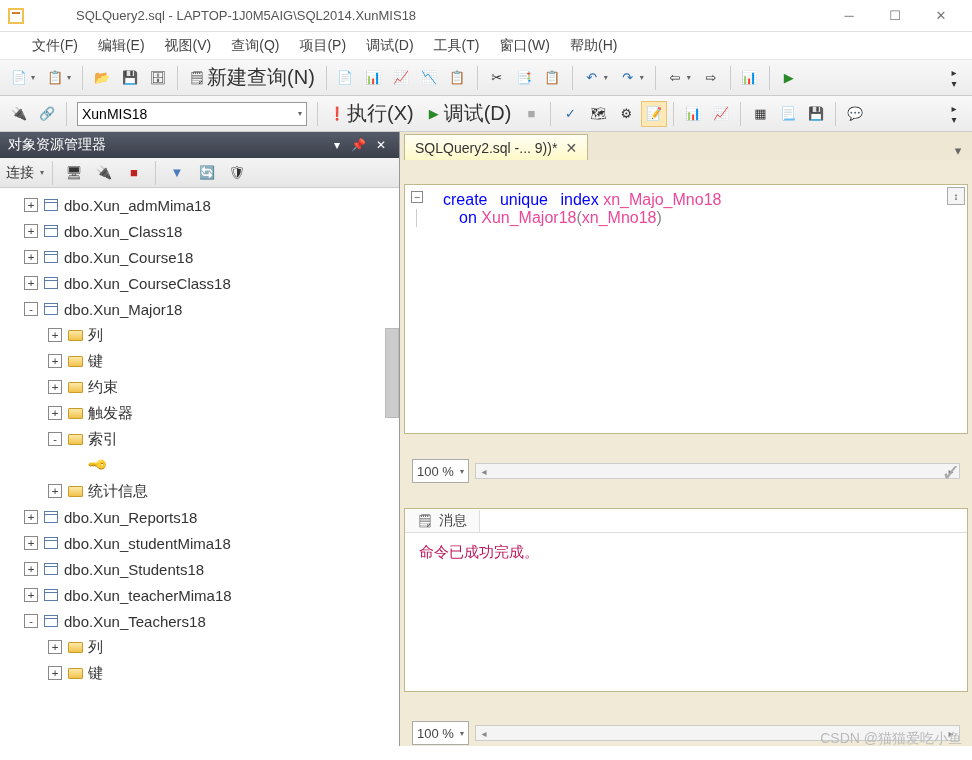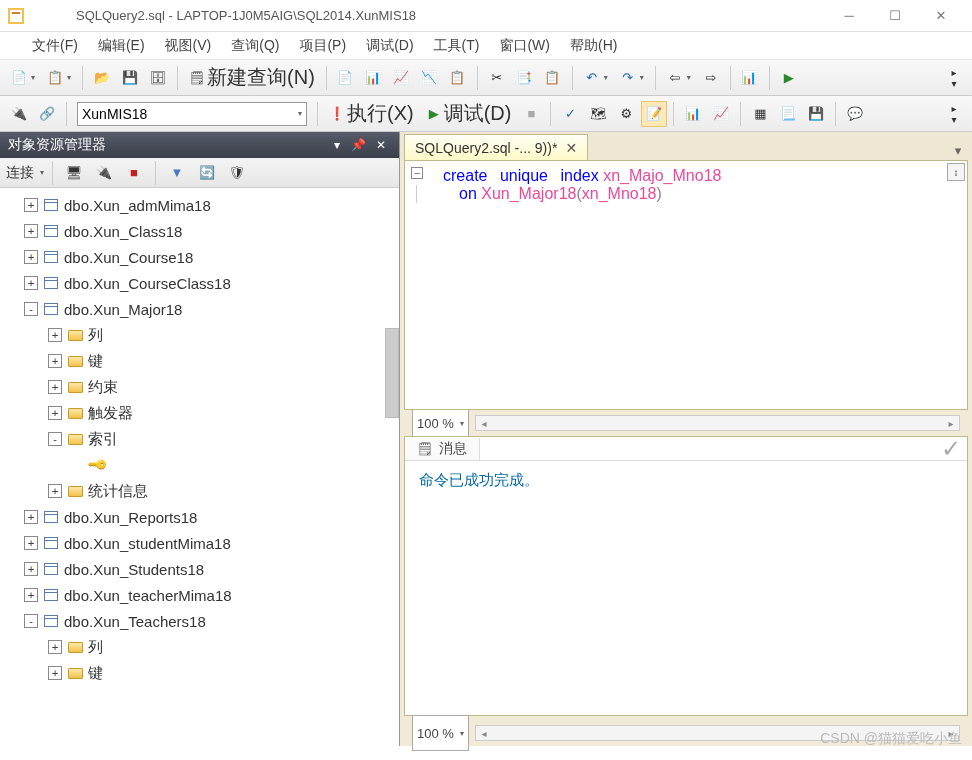--- a/index.html
+++ b/index.html
@@ -44,46 +44,46 @@
 .folder-ic { width: 15px; height: 11px; background: linear-gradient(#ffe9a8, #f0c24c); border: 1px solid #c89b2a; border-radius: 1px; }
 .table-ic { width: 14px; height: 12px; background: #fff; border: 1px solid #5a7ca8; position: relative; }
 .table-ic::before { content: ''; position: absolute; top: 2px; left: 0; right: 0; height: 1px; background: #5a7ca8; }
 .key-ic { color: #d4a017; font-size: 13px; transform: rotate(45deg); }
 .index-ic { width: 12px; height: 12px; background: #6a8cc4; border-radius: 2px; }
 .indent-1 { padding-left: 24px; }
 .indent-2 { padding-left: 48px; }
 .indent-3 { padding-left: 72px; }
 
 
-.panel-right { flex: 1; display: flex; flex-direction: column; background: #f0ead6; }
+.panel-right { flex: 1; display: flex; flex-direction: column; background: #f0ead6; gap: 24px; }
 .tabstrip { height: 28px; background: #eee7d4; display: flex; align-items: flex-end; padding: 2px 4px 0; gap: 2px; }
 .doc-tab { height: 26px; background: linear-gradient(#fffef4, #fff9c8); border: 1px solid #bfb88a; border-bottom: none; padding: 2px 10px; display: flex; align-items: center; gap: 8px; font-size: 14px; color: #333; cursor: pointer; }
 .doc-tab .close { color: #555; font-size: 14px; cursor: pointer; }
 .tabstrip .spacer { flex: 1; }
 .tabstrip .menu-drop { width: 20px; height: 20px; display: flex; align-items: center; justify-content: center; color: #666; cursor: pointer; }
 .editor { background: #fff; border: 1px solid #bfb88a; margin: 0 4px; height: 250px; position: relative; padding: 6px 6px 6px 30px; font-family: Consolas, monospace; font-size: 16px; }
 .fold-gutter { position: absolute; left: 6px; top: 6px; width: 18px; }
 .fold-box { width: 12px; height: 12px; border: 1px solid #888; font-size: 10px; display: flex; align-items: center; justify-content: center; color: #666; margin-bottom: 6px; font-family: monospace; }
 .fold-line { width: 1px; background: #ccc; height: 18px; margin-left: 5px; }
 .editor-scroll-top { position: absolute; right: 2px; top: 2px; width: 18px; height: 18px; border: 1px solid #aaa; display: flex; align-items: center; justify-content: center; font-size: 10px; background: #f5f5f5; }
 .editor-minimap { position: absolute; right: 2px; top: 150px; width: 30px; height: 160px; pointer-events: none; }
 .minimap-accept { position: absolute; bottom: 8px; right: 4px; color: #aaa; font-size: 24px; }
 .kw { color: #0000ff; margin-left: 8px; }
 .punct { color: #888; }
 .plain { color: #ec4899; }
 
 .zoombar { height: 22px; display: flex; align-items: center; padding: 0 8px; gap: 6px; font-size: 13px; color: #444; margin: 2px 4px; }
-.zoombar .drop { border: 1px solid #aaa; padding: 0 4px; background: #fff; display: flex; align-items: center; gap: 4px; height: 36px; }
+.zoombar .drop { border: 1px solid #aaa; padding: 0 4px; background: #fff; display: flex; align-items: center; gap: 4px; height: 24px; }
 .zoom-scroll { flex: 1; height: 16px; border: 1px solid #ccc; background: #f4f4f4; display: flex; align-items: center; }
 .zoom-scroll .arrow { width: 16px; text-align: center; color: #888; font-size: 10px; }
 
 .messages-pane { flex: 1; margin: 0 4px 4px; border: 1px solid #bfb88a; background: #fff; display: flex; flex-direction: column; }
 .msg-tab { height: 24px; display: flex; align-items: center; border-bottom: 1px solid #ddd; }
 .msg-tab-item { padding: 2px 12px; border-right: 1px solid #ddd; display: flex; align-items: center; gap: 6px; font-size: 14px; color: #444; background: #fafafa; }
-.msg-body { flex: 1; padding: 10px 14px; font-size: 15px; color: #0369a1; }
+.msg-body { flex: 1; padding: 10px 14px; font-size: 15px; color: #be185d; }
 
 .watermark { position: absolute; right: 10px; bottom: 12px; color: #bbb; font-size: 14px; pointer-events: none; }
 </style>
 </head>
 <body>
 
 <div class="titlebar">
   <span class="app-icon">
     <svg width="16" height="16">
         <rect width="16" height="16" fill="#f0c050"></rect>

